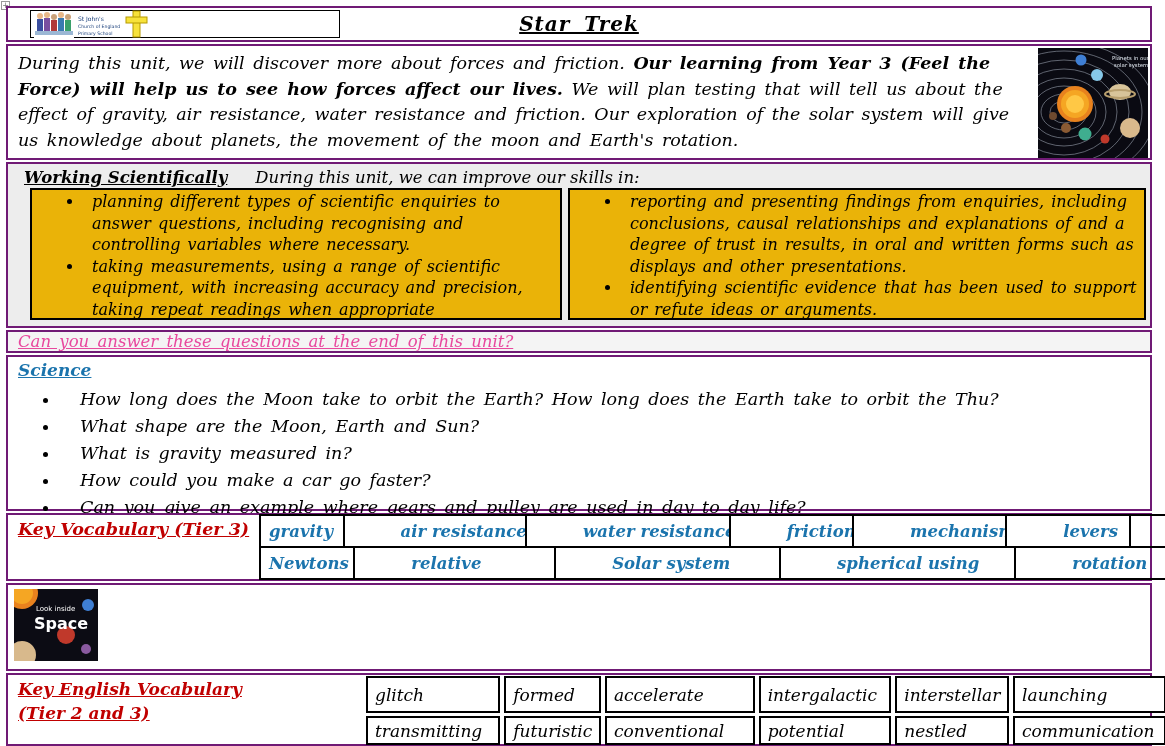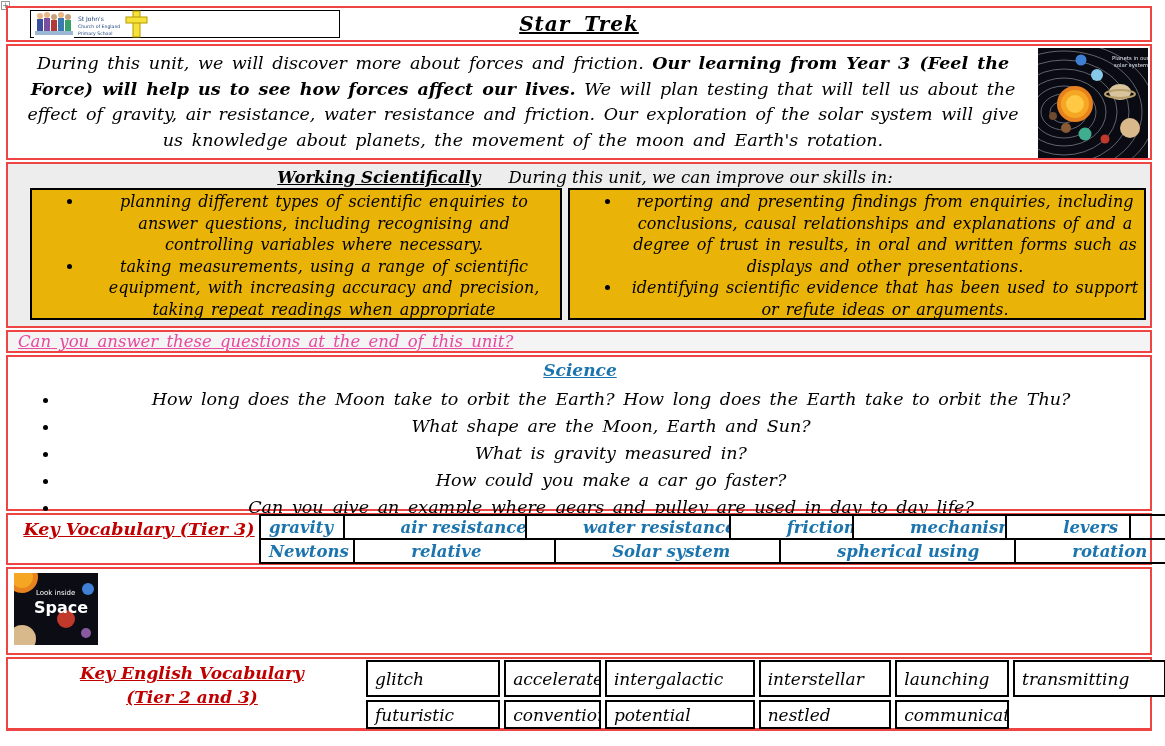--- a/index.html
+++ b/index.html
@@ -16,25 +16,24 @@
     position: absolute; left: 1px; top: 1px;
     width: 9px; height: 9px;
     border: 1px solid #999; color: #777;
     font-size: 8px; line-height: 7px; text-align: center;
     font-style: normal; font-family: "DejaVu Sans", sans-serif;
   }
   .page {
     position: absolute; left: 6px; top: 6px; width: 1146px;
   }
   .section {
-    border: 2px solid #ef4444;
+    border: 2px solid #701a75;
     background: #fff;
     margin-bottom: 2px;
     position: relative;
-    text-align: center;
   }
   
   .header { height: 36px; display: flex; align-items: center; justify-content: center; }
   .logo-box {
     position: absolute; left: 22px; top: 2px; bottom: 2px; width: 310px;
     border: 1px solid #000; display: flex; align-items: center; padding-left: 3px;
     background: #fff;
   }
   .header-title {
     font-size: 20px; font-weight: bold; text-decoration: underline;
@@ -63,21 +62,21 @@
   }
   
   .banner { height: 23px; background: #f4f4f4; padding: 0 0 0 10px; display: flex; align-items: center; }
   .banner-text { font-size: 16.5px; text-decoration: underline; word-spacing: 3px; }
   
   .science { height: 156px; padding: 3px 8px 0 10px; }
   .science-head { font-size: 17px; font-weight: bold; text-decoration: underline; }
   .science ul { list-style: disc; margin: 6px 0 0 42px; }
   .science li { font-size: 17.5px; line-height: 27px; padding-left: 20px; word-spacing: 3px; }
   
-  .kv { height: 52px; display: flex; }
+  .kv { height: 68px; display: flex; }
   .kv-label {
     flex: 0 0 252px; padding: 4px 0 0 10px;
     font-size: 17.5px; font-weight: bold; text-decoration: underline;
   }
   .kv-table { flex: 1; border: 2px solid #000; display: flex; flex-direction: column; margin: -1px; }
   .kv-row { display: flex; flex: 1; gap: 48px; }
   .kv-row + .kv-row { border-top: 2px solid #000; }
   .kv-cell {
     border-right: 2px solid #000; display: flex; align-items: center;
     padding-left: 8px; font-size: 16.5px; font-weight: bold;
@@ -271,20 +270,21 @@
   </div>
 
   <div class="section kev">
     <div class="kev-label" style="color:#c00000">
       <div>Key English Vocabulary</div>
       <div>(Tier 2 and 3)</div>
     </div>
     <div class="kev-grid">
 
     <div class="kev-cell">glitch</div>
+        <div class="kev-cell">formed</div>
         <div class="kev-cell">accelerate</div>
         <div class="kev-cell">intergalactic</div>
         <div class="kev-cell">interstellar</div>
         <div class="kev-cell">launching</div>
         <div class="kev-cell">transmitting</div>
         <div class="kev-cell">futuristic</div>
         <div class="kev-cell">conventional</div>
         <div class="kev-cell">potential</div>
         <div class="kev-cell">nestled</div>
         <div class="kev-cell">communication</div>

